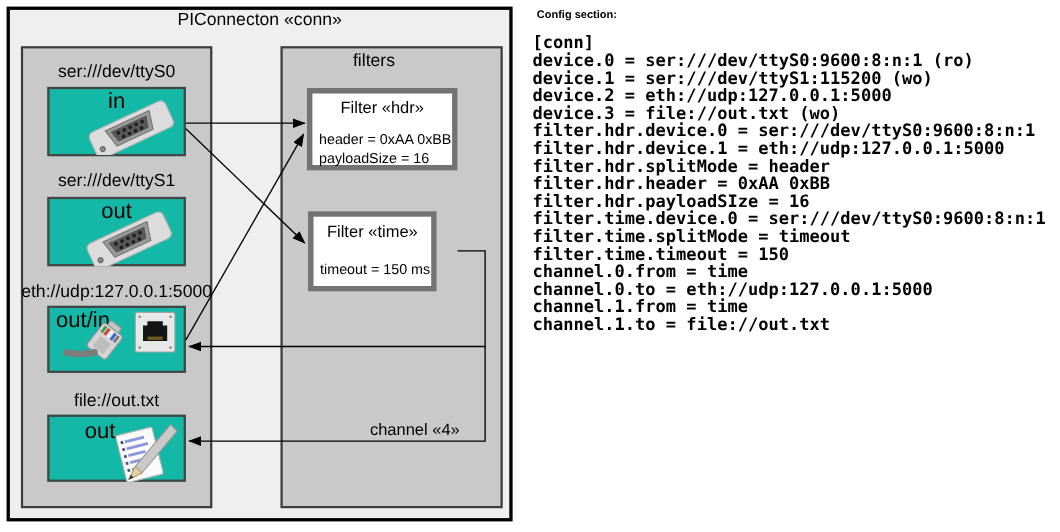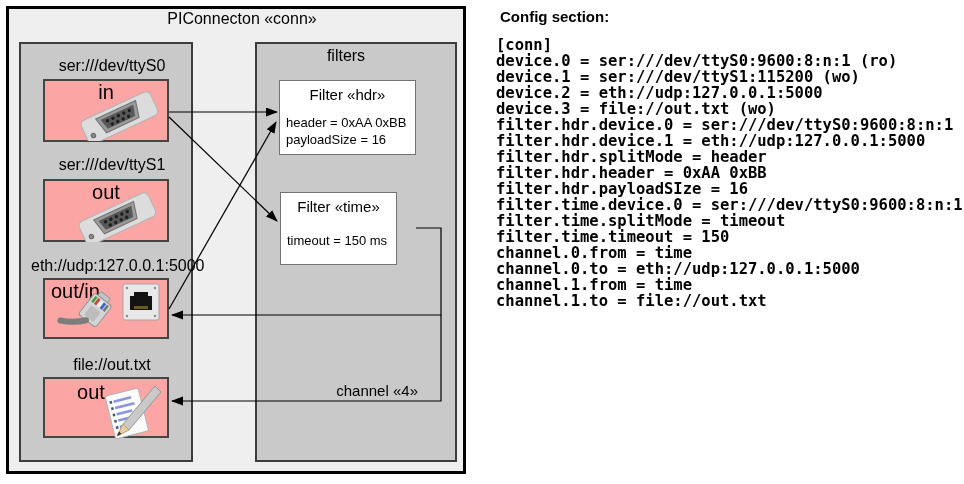--- a/index.html
+++ b/index.html
@@ -1,59 +1,59 @@
 <!DOCTYPE html>
 <html><head>
 <meta charset="utf-8">
 <style>
   html,body { margin:0; padding:0; background:#fff; }
   .stage {
     position:relative; width:964px; height:484px; background:#ffffff;
     font-family:"Liberation Sans", sans-serif; color:#000; overflow:hidden;
   }
-  .abs { position:absolute; box-sizing:border-box;padding-left:12px; }
+  .abs { position:absolute; box-sizing:border-box; }
 
   
   .outer-frame { left:6px; top:6px; width:460px; height:468px;
     background:#efefef; border:3px solid #000; }
   .diagram-title { left:6px; top:10px; width:460px; text-align:center; font-size:16px; }
 
   
   .panel { top:42px; height:420px; background:#c9c9c9; border:2px solid #3d3d3d; }
   .devices-panel { left:19px; width:174px; }
   .filters-panel { left:255px; width:202px; }
   .filters-title { left:255px; top:47px; width:170px; text-align:center; font-size:16px; }
 
   
   .dev-uri { left:19px; width:174px; text-align:center; font-size:16px; }
-  .dev-box { left:43px; width:126px; background:#fca5a5; border:2px solid #454545; }
+  .dev-box { left:43px; width:126px; background:#14b8a6; border:2px solid #454545; }
   .mode-center { position:absolute; left:0; right:0; top:0; text-align:center; font-size:20px; }
   .mode-left { position:absolute; left:6px; top:0; font-size:20px; }
   .mode-file { position:absolute; left:0; right:30px; top:2px; text-align:center; font-size:20px; }
 
   
-  .filter-box { background:#fff; border:1px solid #737373; }
+  .filter-box { background:#fff; border:5px solid #737373; }
   .filter-hdr { left:279px; top:80px; width:137px; height:75px; }
   .filter-time { left:280px; top:192px; width:117px; height:73px; }
   .filter-title { position:absolute; left:0; right:0; top:5px; text-align:center; font-size:15px; }
   .filter-props { position:absolute; left:6px; right:2px; font-size:13px; line-height:17px; white-space:pre; }
   .filter-hdr .filter-props { top:33px; }
   .filter-time .filter-props { top:39px; }
 
   
   .channel-label { left:255px; width:163px; text-align:right; font-size:15px; }
   .channel-0 { top:296px; }
   .channel-1 { top:382px; }
 
   
   .wires { position:absolute; left:0; top:0; width:964px; height:484px; pointer-events:none; }
 
   
   .config { left:484px; top:8px; width:478px; }
-  .config-heading { font-size:15px; font-weight:bold; margin:0 0 0 4px; }
+  .config-heading { font-size:10px; font-weight:bold; margin:0 0 0 4px; }
   .config-body {
     margin:12px 0 0 0; font-family:"DejaVu Sans Mono", monospace;
     font-weight:bold; font-size:15.5px; line-height:16px; white-space:pre;
   }
 
   .icon-abs { position:absolute; }
 </style>
 </head>
 <body>
 

